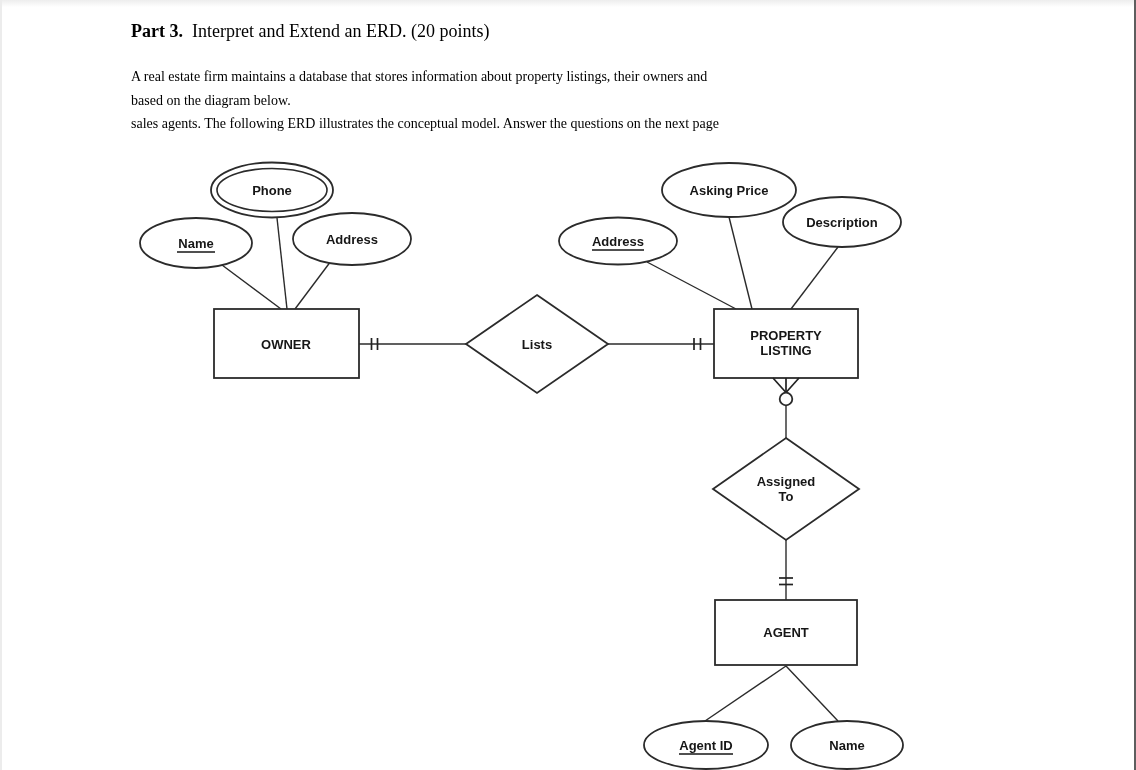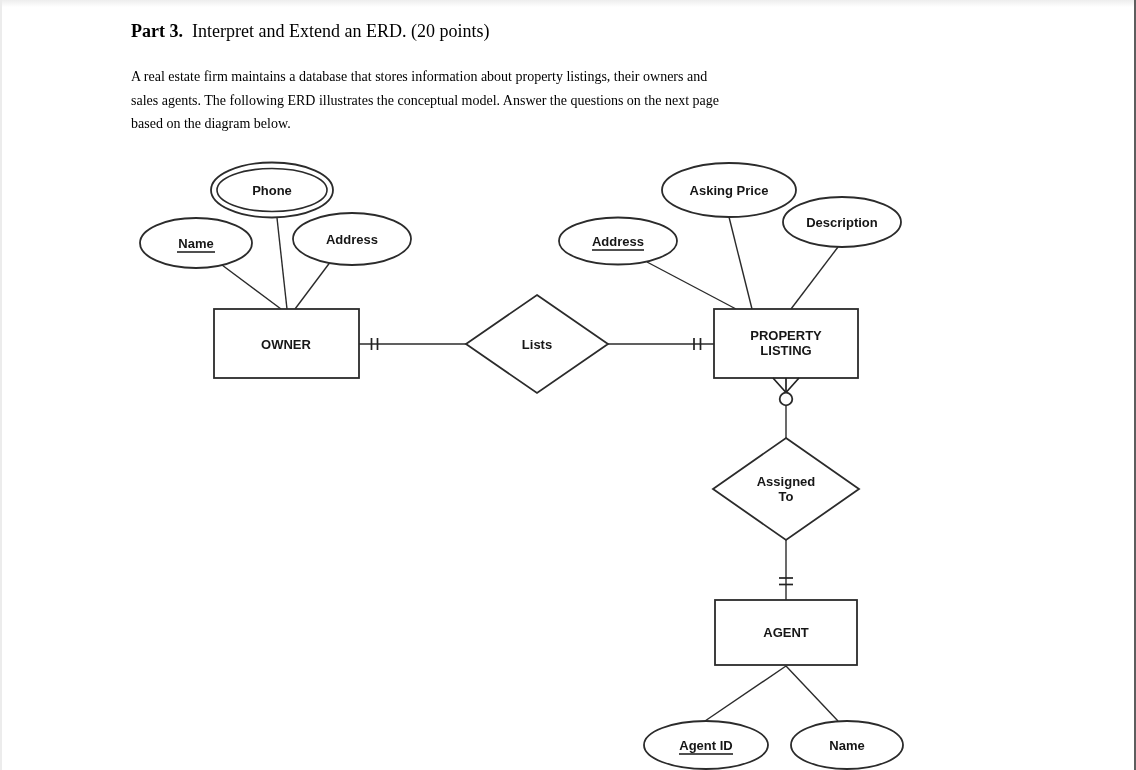--- a/index.html
+++ b/index.html
@@ -28,22 +28,22 @@
 
 <div class="top-edge"></div>
 <div class="left-edge"></div>
 
 <div class="doc">
   <div class="heading">
     <span class="bold">Part 3.</span><span>Interpret and Extend an ERD. (20 points)</span>
   </div>
   <div class="para">
     <div class="pline">A real estate firm maintains a database that stores information about property listings, their owners and</div>
+    <div class="pline">based on the diagram below.</div>
     <div class="pline">sales agents. The following ERD illustrates the conceptual model. Answer the questions on the next page</div>
-    <div class="pline">based on the diagram below.</div>
   </div>
 </div>
 
 <svg class="erd" width="1136" height="770" viewBox="0 0 1136 770">
 
   <line class="conn" x1="222" y1="265" x2="281" y2="309"></line>
   <line class="conn" x1="277" y1="218" x2="287" y2="309"></line>
   <line class="conn" x1="331" y1="261" x2="295" y2="309"></line>
   <line class="conn" x1="647" y1="262" x2="736" y2="309"></line>
   <line class="conn" x1="729" y1="217" x2="752" y2="309"></line>

